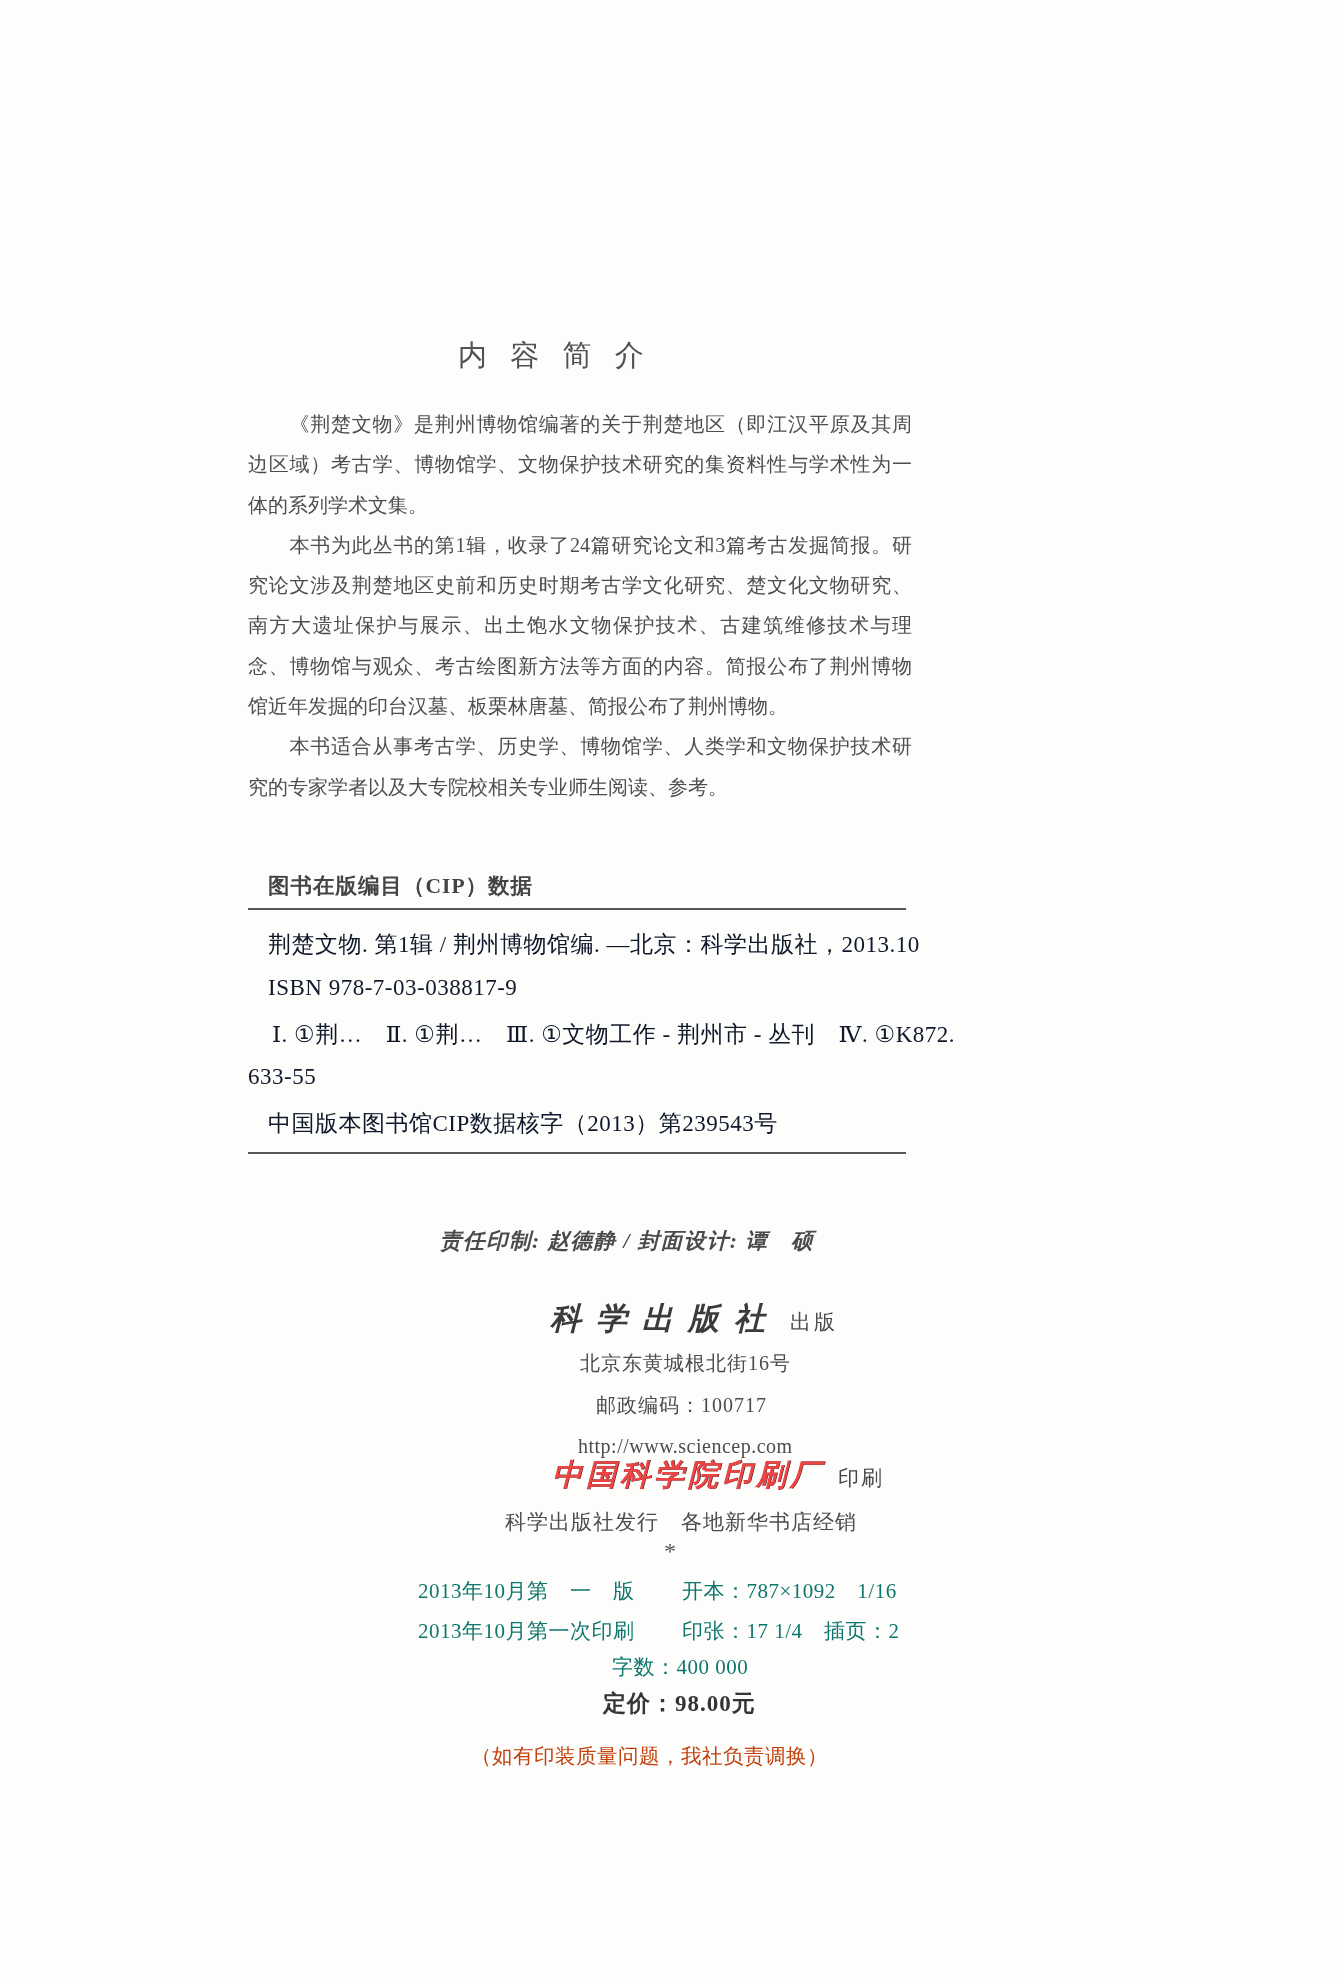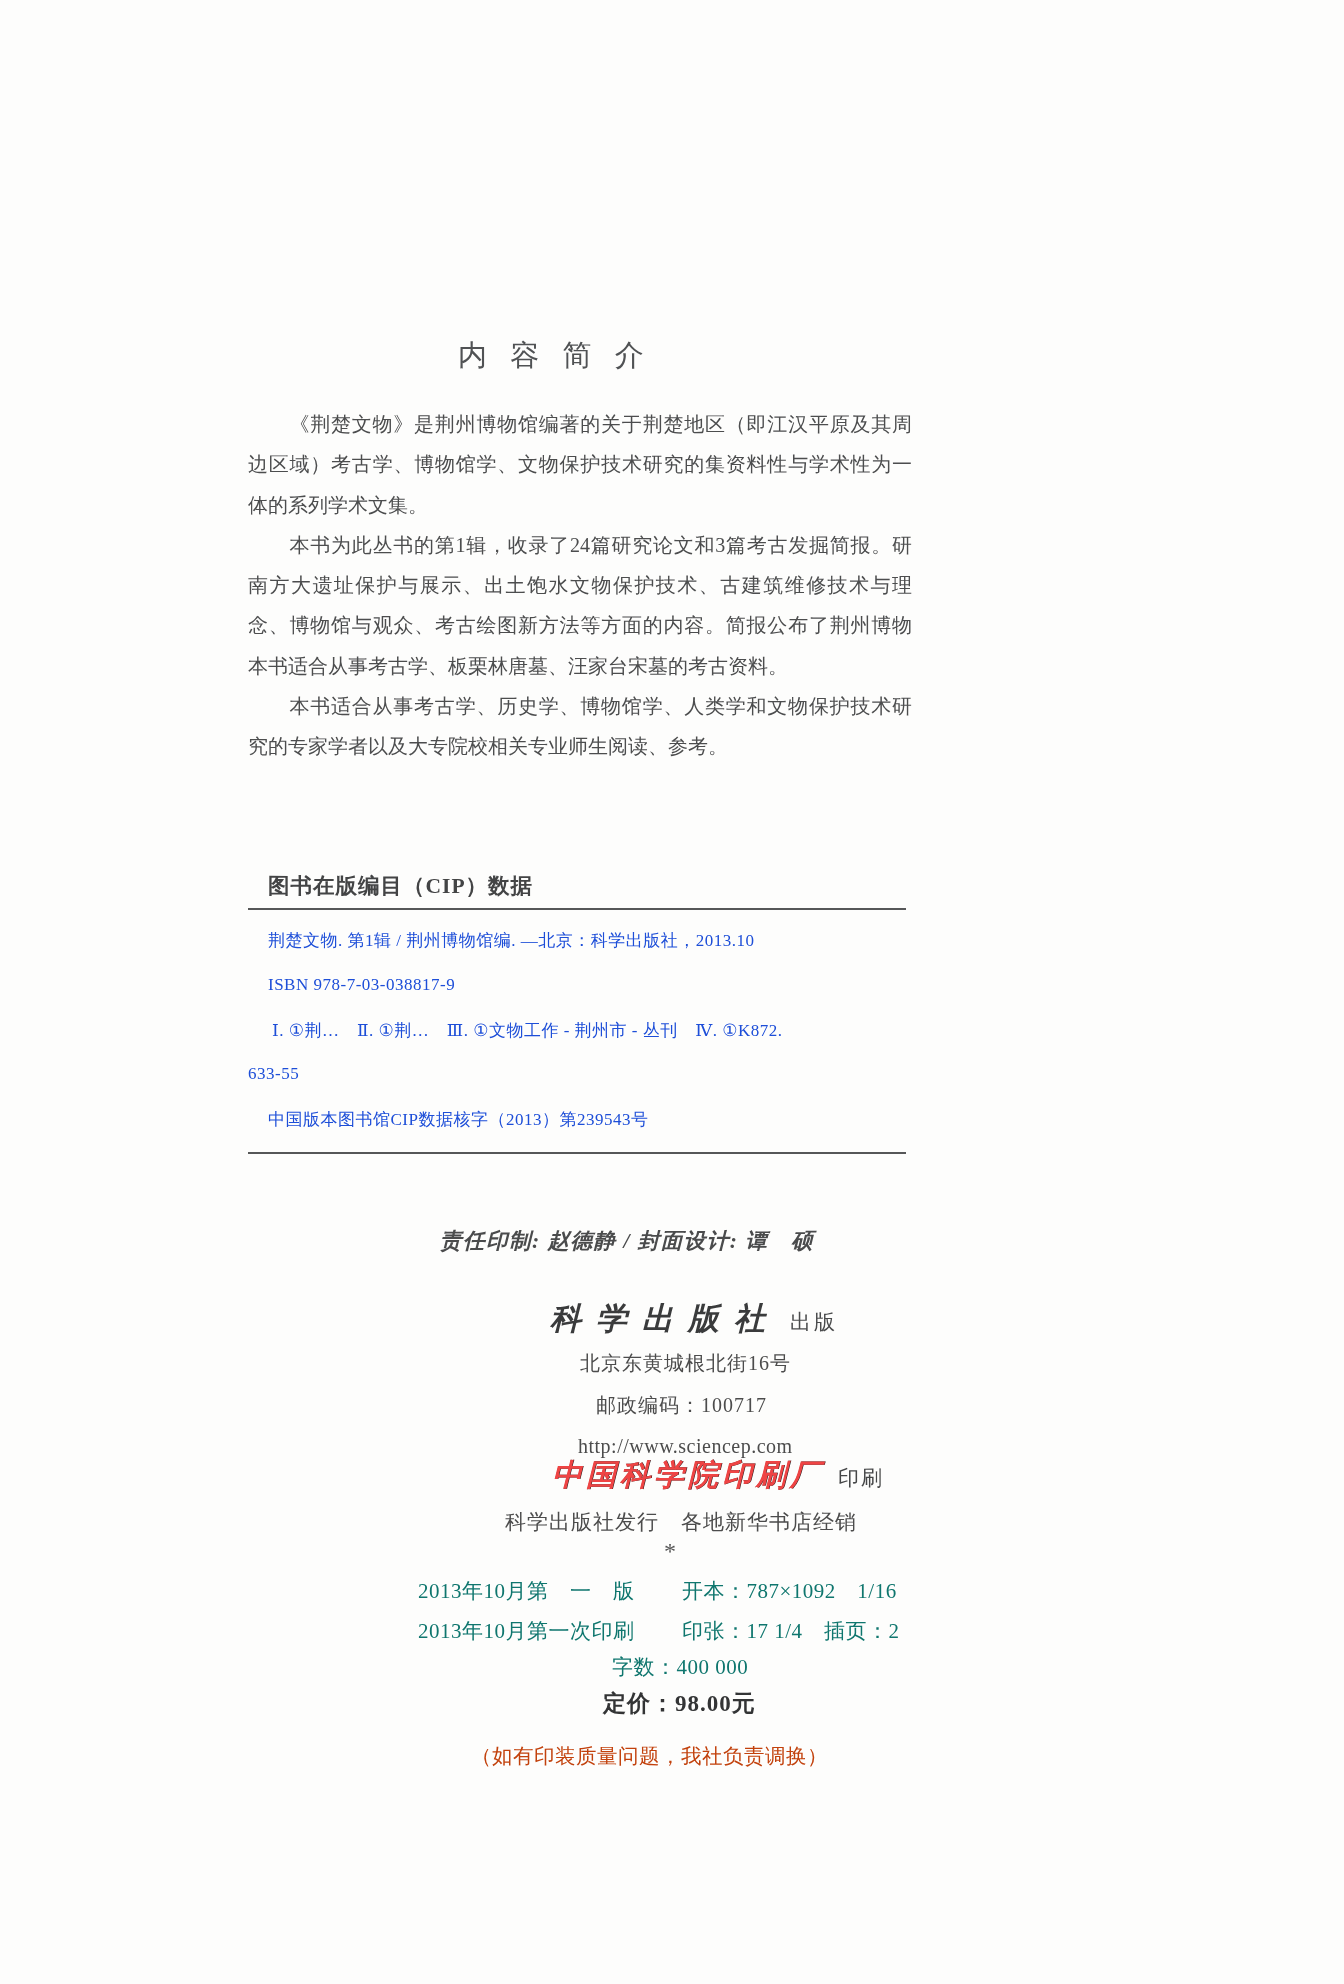--- a/index.html
+++ b/index.html
@@ -49,22 +49,22 @@
   }
   .rule {
     left: 248px;
     width: 658px;
     height: 2px;
     background: #565758;
   }
   .rule-top { top: 908px; }
   .rule-bottom { top: 1152px; }
   .cip-line {
-    font-size: 17px;
-    color: #1d4ed8;
+    font-size: 23px;
+    color: #0f172a;
     letter-spacing: 0.5px;
     white-space: nowrap;
   }
 
   
   .staff-line {
     left: 440px;
     font-size: 21.5px;
     font-style: italic;
     color: #4a4b4c;
@@ -129,23 +129,24 @@
 
 <div class="page">
 
   <div class="abs intro-heading">内 容 简 介</div>
 
   <div class="abs intro-lines">
     <div class="il flush ind">《荆楚文物》是荆州博物馆编著的关于荆楚地区（即江汉平原及其周</div>
     <div class="il flush">边区域）考古学、博物馆学、文物保护技术研究的集资料性与学术性为一</div>
     <div class="il">体的系列学术文集。</div>
     <div class="il flush ind">本书为此丛书的第1辑，收录了24篇研究论文和3篇考古发掘简报。研</div>
+    <div class="il flush">究论文涉及荆楚地区史前和历史时期考古学文化研究、楚文化文物研究、</div>
     <div class="il flush">南方大遗址保护与展示、出土饱水文物保护技术、古建筑维修技术与理</div>
     <div class="il flush">念、博物馆与观众、考古绘图新方法等方面的内容。简报公布了荆州博物</div>
-    <div class="il">本书适合从事考古学、板栗林唐墓、汪家台宋墓的考古资料。</div>
+    <div class="il">馆近年发掘的印台汉墓、板栗林唐墓、简报公布了荆州博物。</div>
     <div class="il flush ind">本书适合从事考古学、历史学、博物馆学、人类学和文物保护技术研</div>
     <div class="il">究的专家学者以及大专院校相关专业师生阅读、参考。</div>
   </div>
 
   <div class="abs cip-heading">图书在版编目（CIP）数据</div>
   <div class="abs rule rule-top"></div>
 
   <div class="abs cip-line" style="left:268px; top:929px;">荆楚文物. 第1辑 / 荆州博物馆编. —北京：科学出版社，2013.10</div>
   <div class="abs cip-line" style="left:268px; top:975px;">ISBN 978-7-03-038817-9</div>
   <div class="abs cip-line" style="left:272px; top:1019px;">Ⅰ. ①荆…　Ⅱ. ①荆…　Ⅲ. ①文物工作 - 荆州市 - 丛刊　Ⅳ. ①K872.</div>

